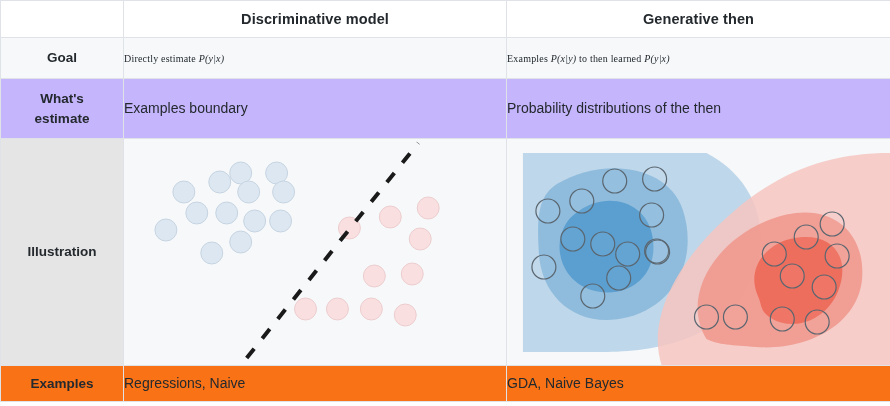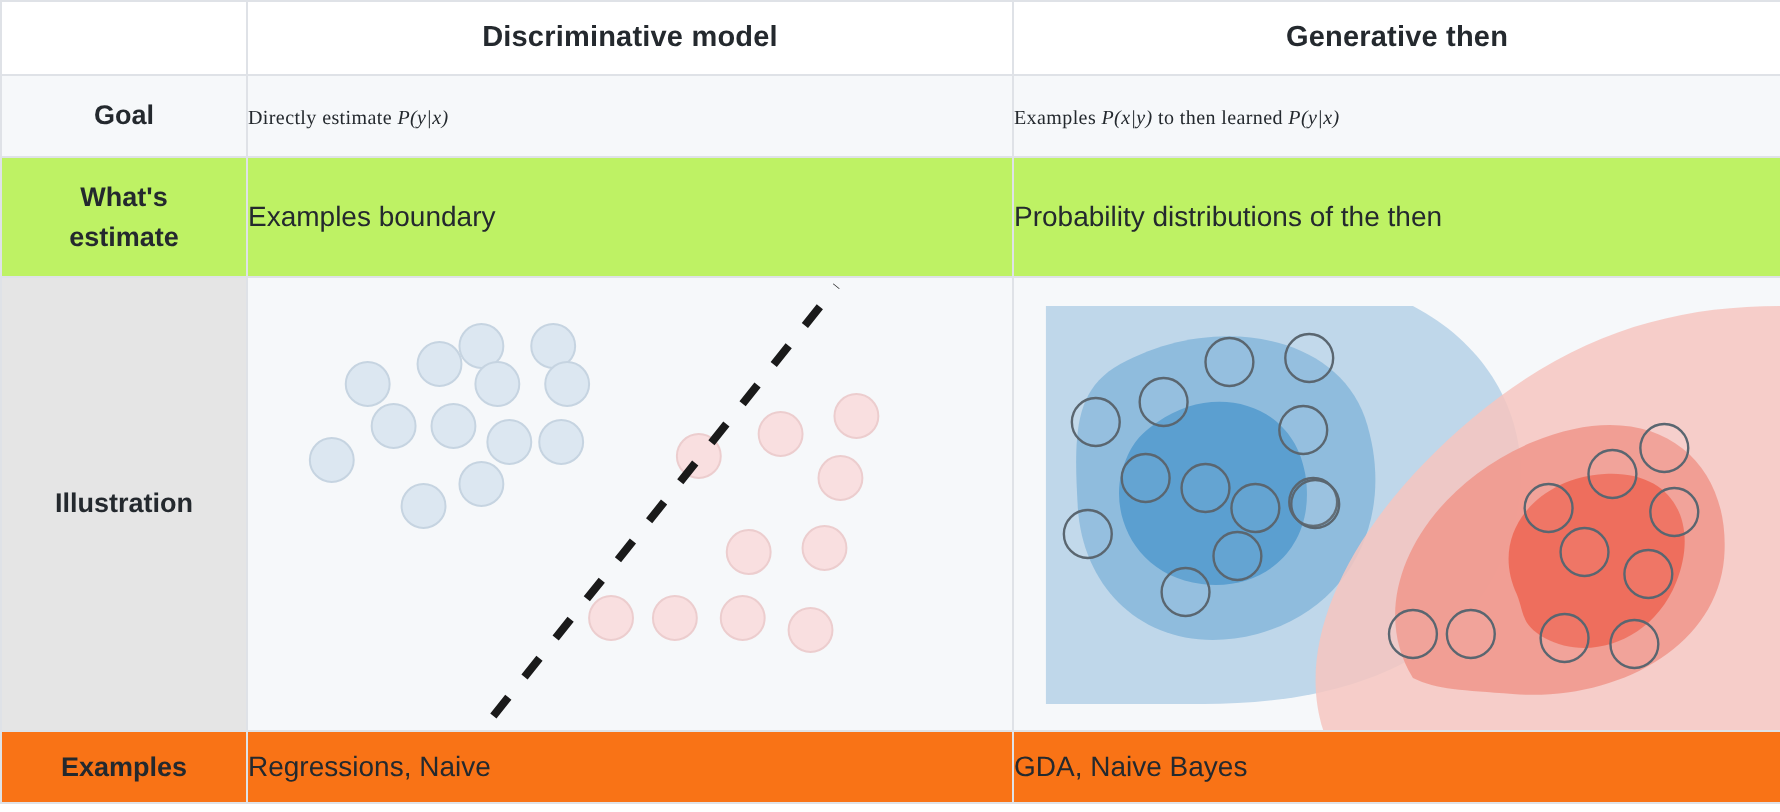--- a/index.html
+++ b/index.html
@@ -55,21 +55,21 @@
 
   
   .body-cell {
     font-size: 14px;
     color: #24292e;
     padding: 0 14px;
     line-height: 1.4;
   }
 
   .row-goal      { height: 41px; background: #f6f8fa; }
-  .row-learned   { height: 60px; background: #bef264; }
+  .row-learned   { height: 60px; background: #c4b5fd; }
   .row-illus     { height: 226px; background: #e5e5e5; }
   .row-examples  { height: 36px; background: #f97316; }
 
   
   .math {
     font-family: "Liberation Serif", serif;
     font-size: 10px;
     letter-spacing: .2px;
     white-space: nowrap;
   }

